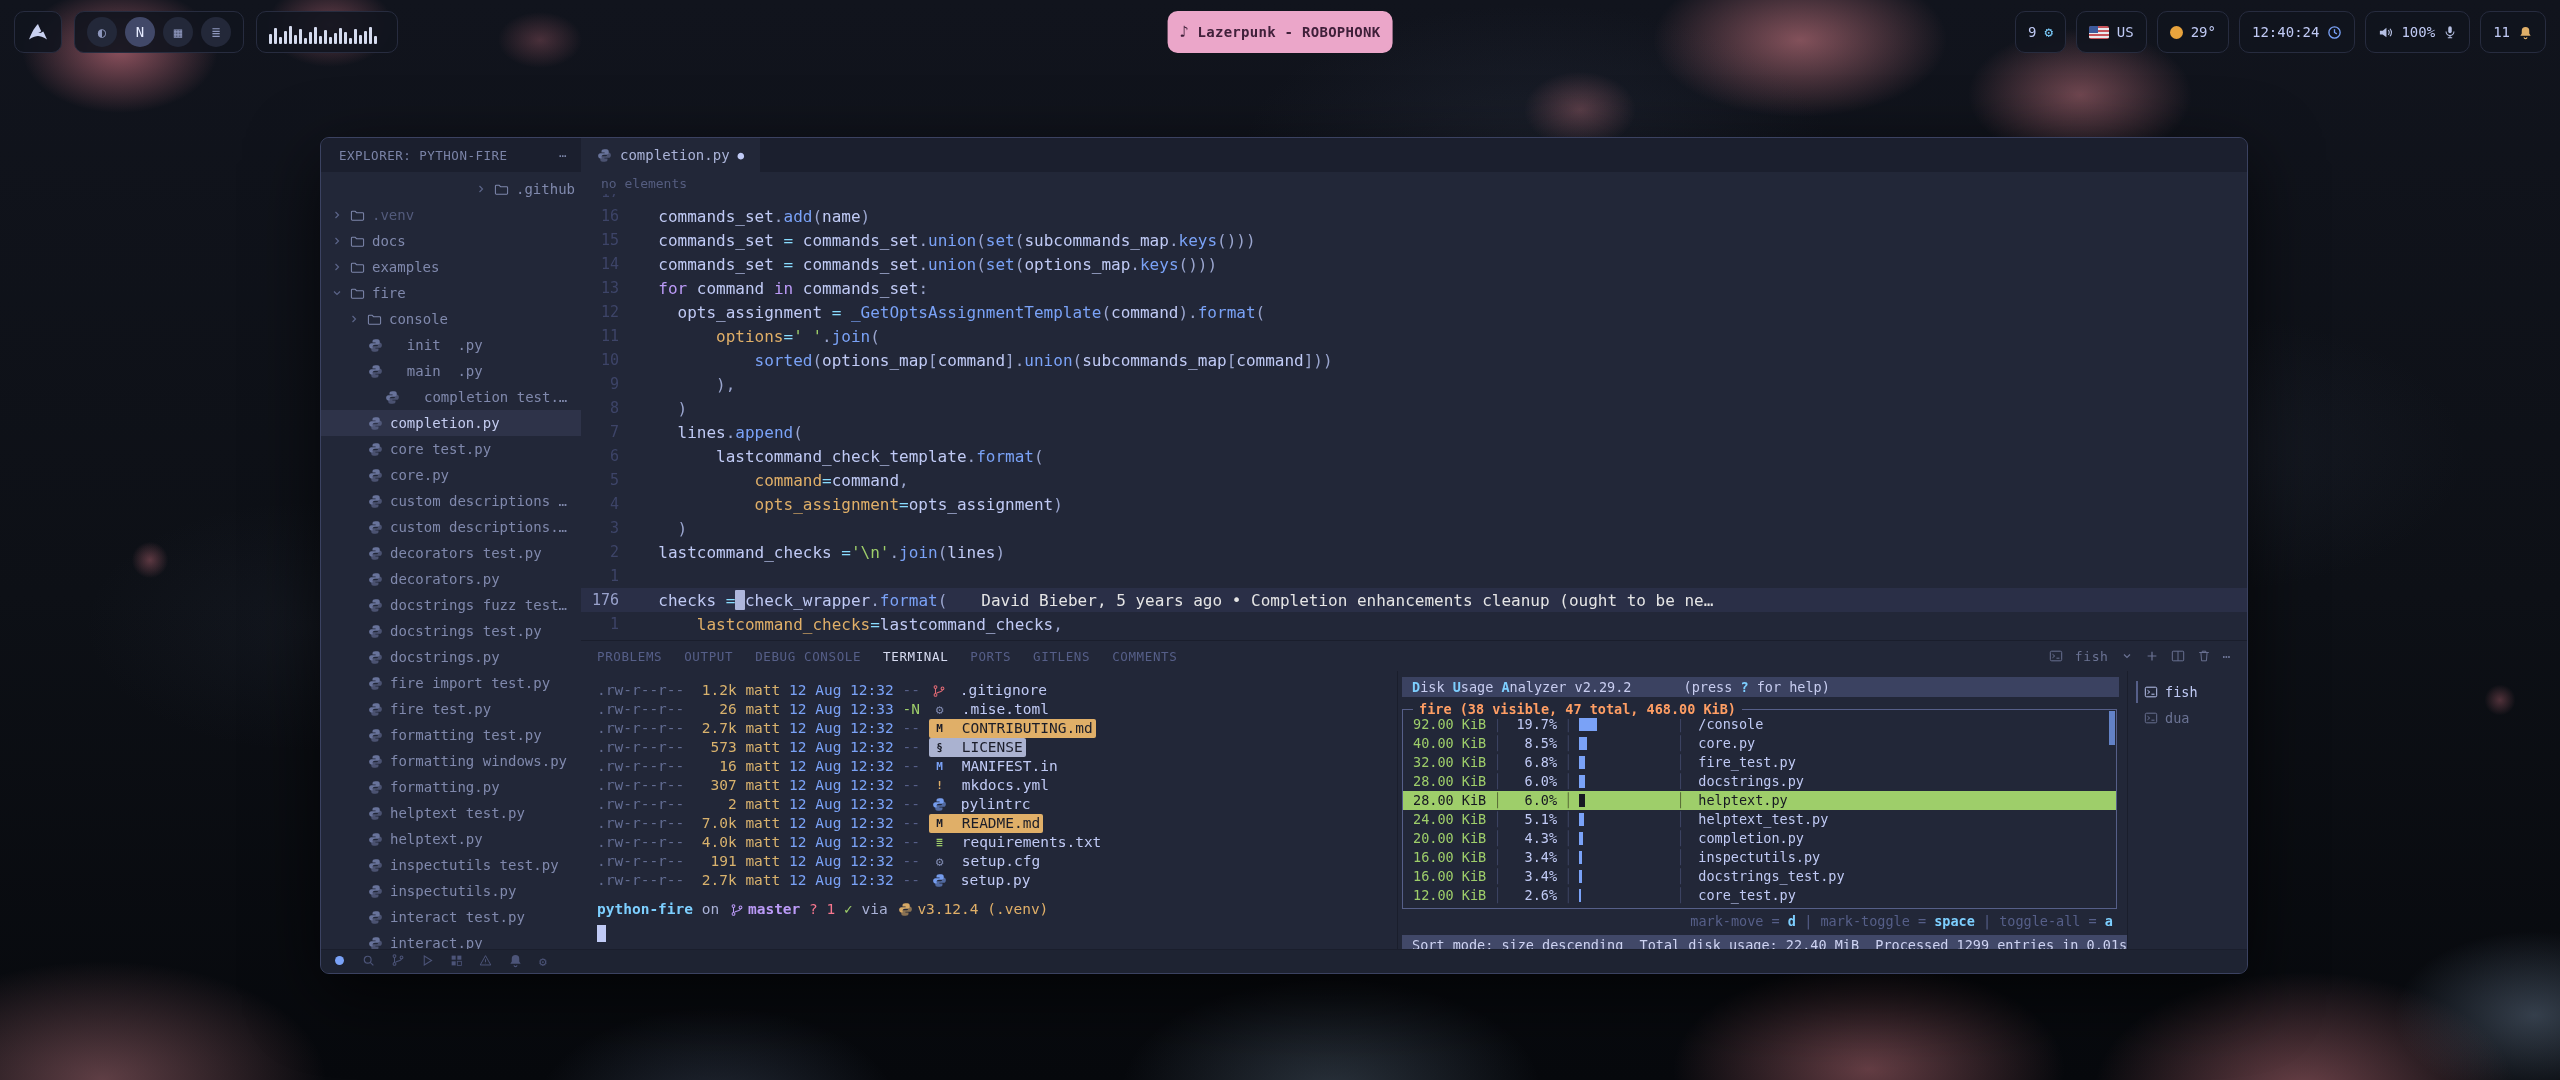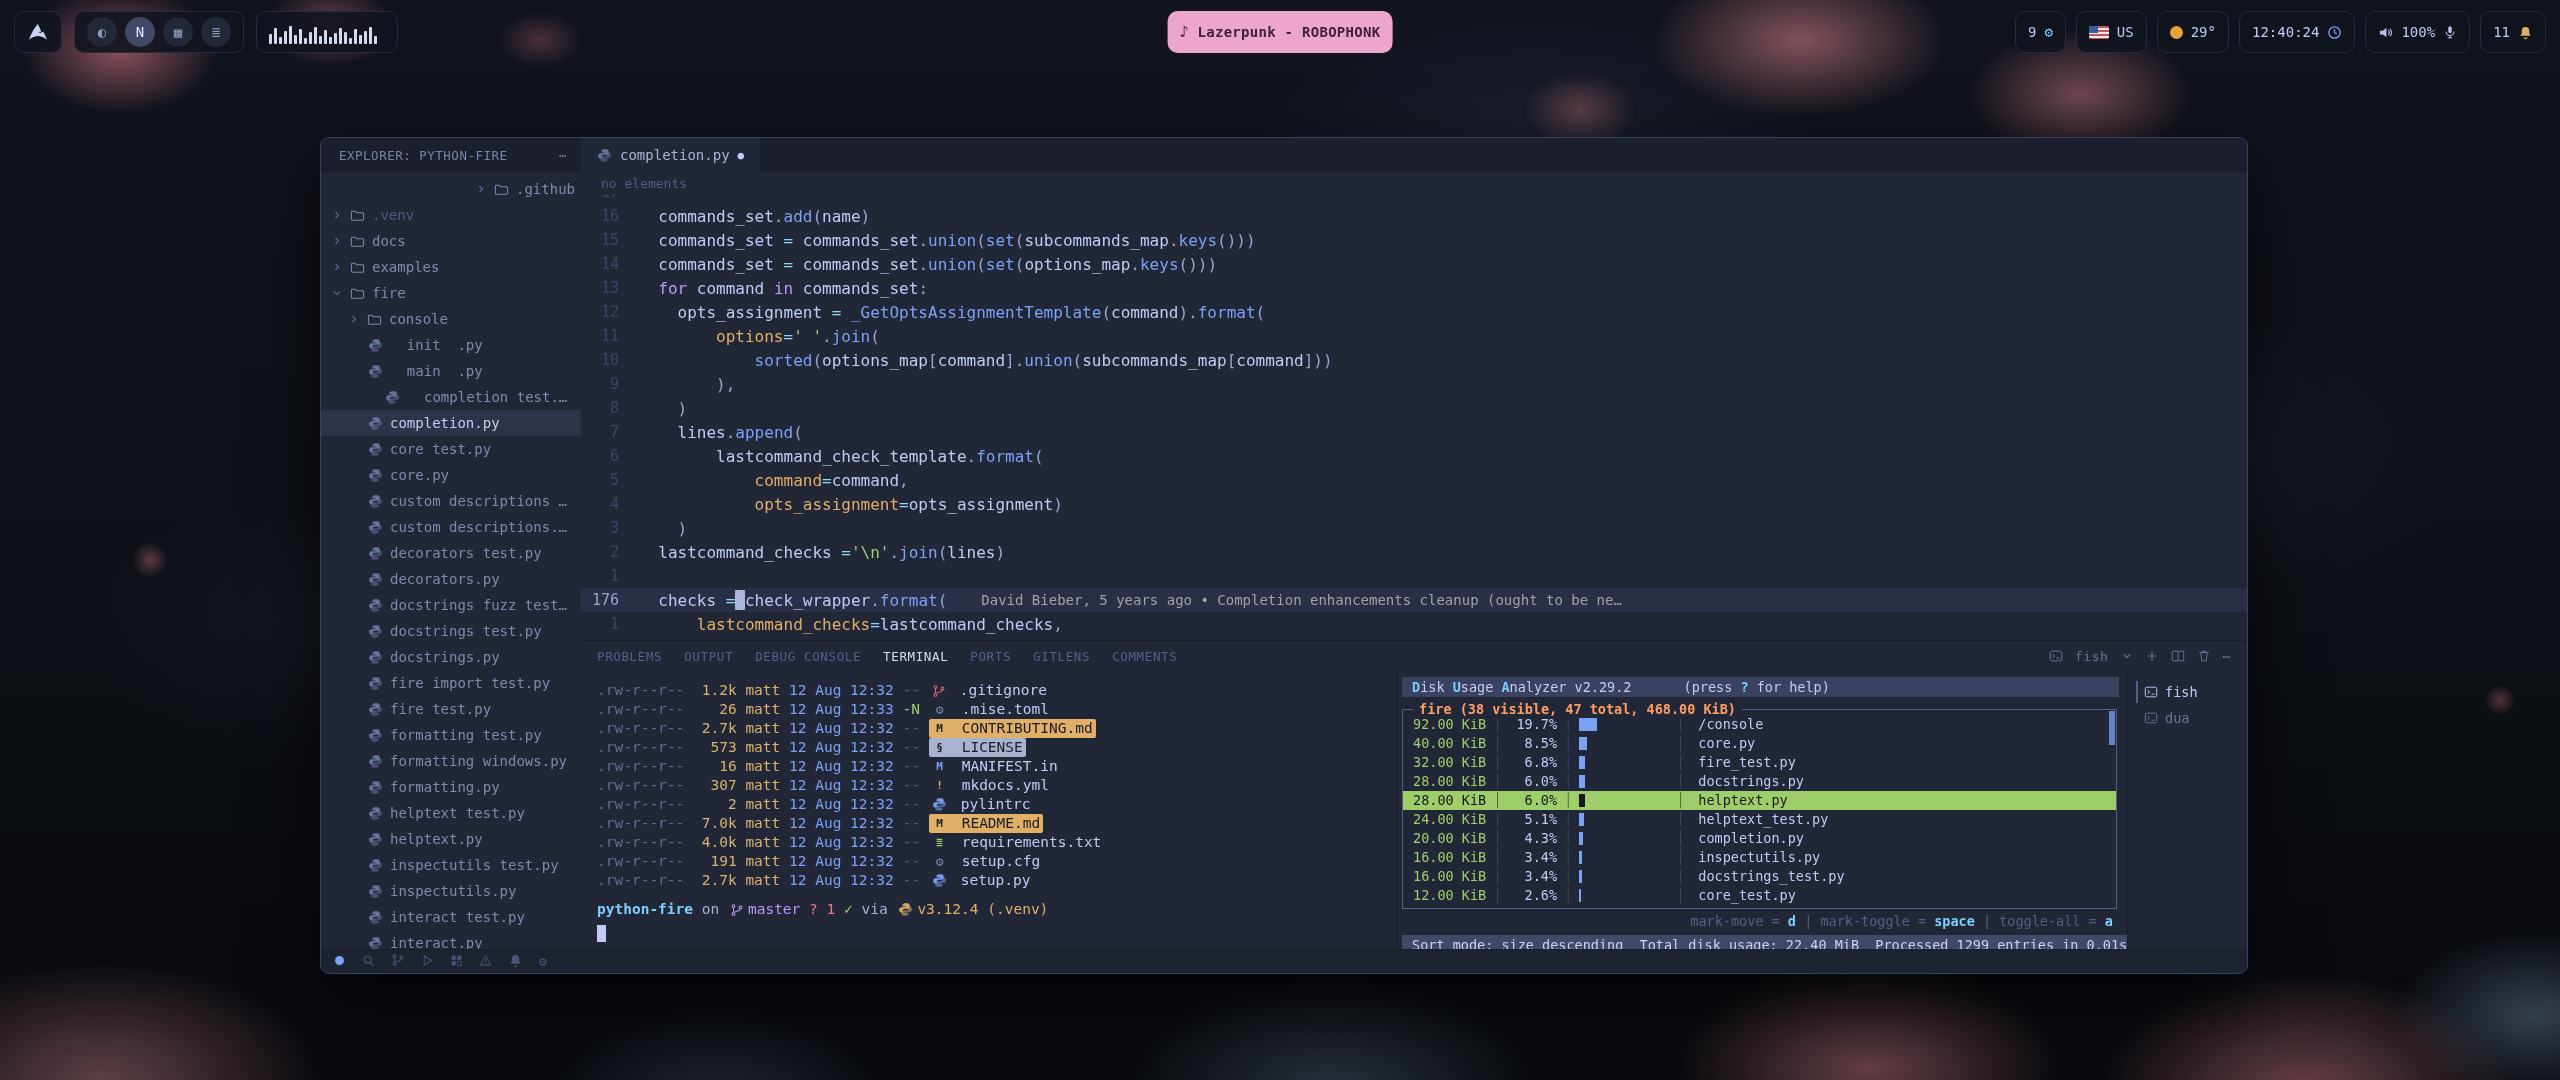--- a/index.html
+++ b/index.html
@@ -87,21 +87,21 @@
   .editor { flex:1; overflow:hidden; position:relative; }
   .editor-inner { margin-top:-14px; }
   .line { display:flex; height:24px; align-items:center; }
   .line.current { background:#2a2f47; }
   .gutter { flex:0 0 58px; text-align:right; padding-right:20px; color:#3d4468; font-size:15px; }
   .line.current .gutter { color:#99a2cc; }
   .code { white-space:pre; font-size:16px; }
   .tok-pl { color:#c0caf5; } .tok-pu { color:#9aa5ce; } .tok-kw { color:#bb9af7; }
   .tok-fn { color:#7aa2f7; } .tok-st { color:#9ece6a; } .tok-pr { color:#e0af68; } .tok-op { color:#89ddff; }
   .cursor { display:inline-block; width:1ch; height:20px; background:#aeb6dc; vertical-align:text-bottom; border-radius:1px; }
-  .blame { color:#a3a3a3; margin-left:34px; font-size:14px; }
+  .blame { color:#e5e5e5; margin-left:34px; font-size:16px; }
 
   
   .panel { flex:0 0 auto; display:flex; flex-direction:column; border-top:1px solid #1a1e2c; }
   .panel-tabs { height:30px; display:flex; align-items:center; padding:0 16px; gap:22px; font-size:12.5px;
                 color:#565f89; letter-spacing:.05em; }
   .panel-tab.active { color:#d8dcf2; }
   .panel-actions { margin-left:auto; display:flex; align-items:center; gap:12px; color:#6b7394; font-size:13px; }
   .panel-content { height:278px; display:flex; min-height:0; }
 
   .term-left { flex:1; padding:10px 8px 0 16px; font-size:14.5px; line-height:19px; color:#c0caf5; overflow:hidden; }
@@ -116,21 +116,21 @@
   .t-file.hl-yellow { background:#e0af68; color:#1b1d29; }
   .t-file.hl-gray   { background:#aab2d0; color:#1b1d29; }
   .t-file.hl-yellow .chip, .t-file.hl-gray .chip, .t-file.hl-yellow .icon, .t-file.hl-gray .icon { color:#1b1d29 !important; }
   .chip { width:16px; height:15px; display:inline-flex; align-items:center; justify-content:center;
           font-size:11px; font-weight:bold; }
   .ic-git { color:#e26a75; } .ic-md { color:#7aa2f7; } .ic-yaml { color:#e0af68; }
   .ic-gear { color:#7d87ad; font-size:13px; } .ic-req { color:#9ece6a; } .ic-man { color:#7aa2f7; }
   .ic-lic { color:#8b93b8; } .ic-py-t { color:#7aa2f7; }
   .prompt { display:flex; align-items:center; margin-top:10px; white-space:pre; font-size:14.5px; }
   .p-dir { color:#7dcfff; font-weight:bold; } .p-plain { color:#a9b1d6; }
-  .p-branch { color:#bb9af7; font-weight:normal; } .p-status { color:#f7768e; }
+  .p-branch { color:#bb9af7; font-weight:bold; } .p-status { color:#f7768e; }
   .p-ok { color:#9ece6a; } .p-py { color:#e0af68; } .p-venv { color:#e0af68; }
   .p-ic { margin:0 4px 0 2px; }
   .term-cursor { width:9px; height:17px; background:#c0caf5; margin-top:6px; }
 
   
   .dua { width:730px; flex:0 0 730px; display:flex; flex-direction:column; font-size:13.5px; line-height:19px;
          border-left:1px solid #1a1e2c; overflow:hidden; }
   .dua-header { height:20px; flex:0 0 20px; background:#3b4261; color:#c8cdf0; display:flex; align-items:center;
                 padding:0 10px; margin:6px 8px 0 4px; white-space:pre; }
   .dua-header .key, .dua-help .key { color:#7dcfff; font-weight:bold; }

